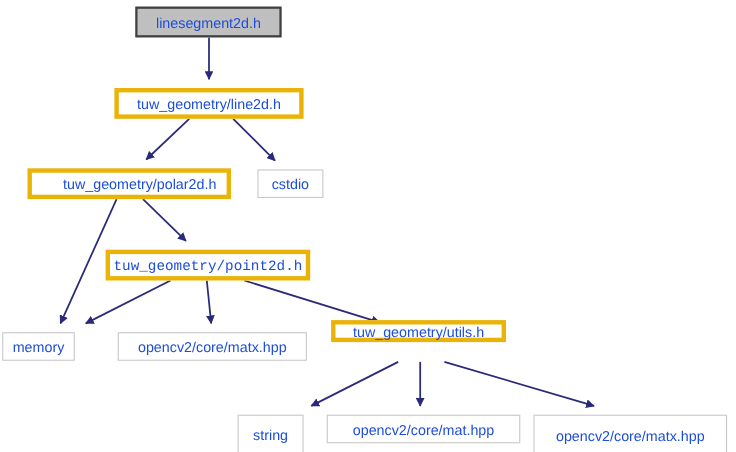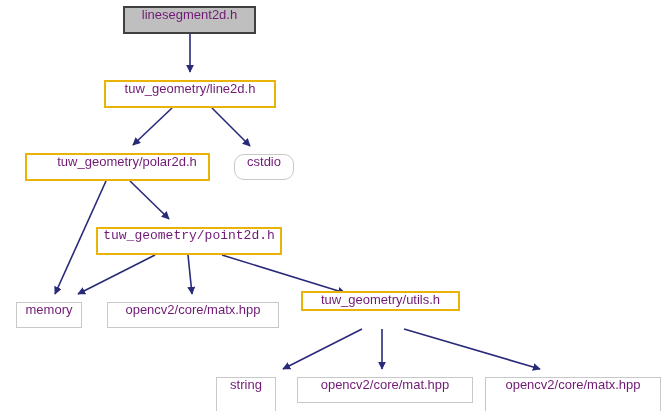--- a/index.html
+++ b/index.html
@@ -20,32 +20,33 @@
     left: 0;
     top: 0;
     width: 669px;
     height: 411px;
     pointer-events: none;
   }
   .node {
     position: absolute;
     box-sizing: border-box;
     display: flex;
+    align-items: center;
     justify-content: center;
     white-space: nowrap;
     font-size: 13px;
     line-height: 1;
-    color: #701a75;
+    color: #1d4ed8;
     background: #ffffff;
     border: 1px solid #c8c8c8;
     height: 27px;
     z-index: 2;
   }
   .node.bold {
-    border: 2px solid #eab308;
+    border: 4px solid #eab308;
   }
   .node.current {
     border: 2px solid #404040;
     background: #bfbfbf;
   }
   .node-label {
     display: block;
     padding: 0 9px;
   }
 </style>
@@ -78,27 +79,27 @@
   <div id="node-layer">
       <div class="node current" style="left: 123px; top: 6px; width: 133px; height: 28px;">
         <span class="node-label">linesegment2d.h</span>
       </div>
       <div class="node bold" style="left: 104px; top: 80px; width: 172px; height: 28px;">
         <span class="node-label">tuw_geometry/line2d.h</span>
       </div>
       <div class="node bold" style="left: 25px; top: 153px; width: 185px; height: 28px; padding-left: 19px;">
         <span class="node-label">tuw_geometry/polar2d.h</span>
       </div>
-      <div class="node" style="left: 234px; top: 154px; width: 60px; height: 26px; border-radius: 10px;">
+      <div class="node" style="left: 234px; top: 154px; width: 60px; height: 26px;">
         <span class="node-label">cstdio</span>
       </div>
       <div class="node bold" style="left: 96px; top: 227px; width: 186px; height: 28px; font-family: Liberation Mono, monospace;">
         <span class="node-label">tuw_geometry/point2d.h</span>
       </div>
-      <div class="node" style="left: 16px; top: 302px; width: 66px; height: 26px;">
+      <div class="node" style="left: 2px; top: 302px; width: 66px; height: 26px;">
         <span class="node-label">memory</span>
       </div>
       <div class="node" style="left: 107px; top: 302px; width: 172px; height: 26px;">
         <span class="node-label">opencv2/core/matx.hpp</span>
       </div>
       <div class="node bold" style="left: 301px; top: 291px; width: 159px; height: 20px;">
         <span class="node-label">tuw_geometry/utils.h</span>
       </div>
       <div class="node" style="left: 216px; top: 377px; width: 60px; height: 37px;">
         <span class="node-label">string</span>

